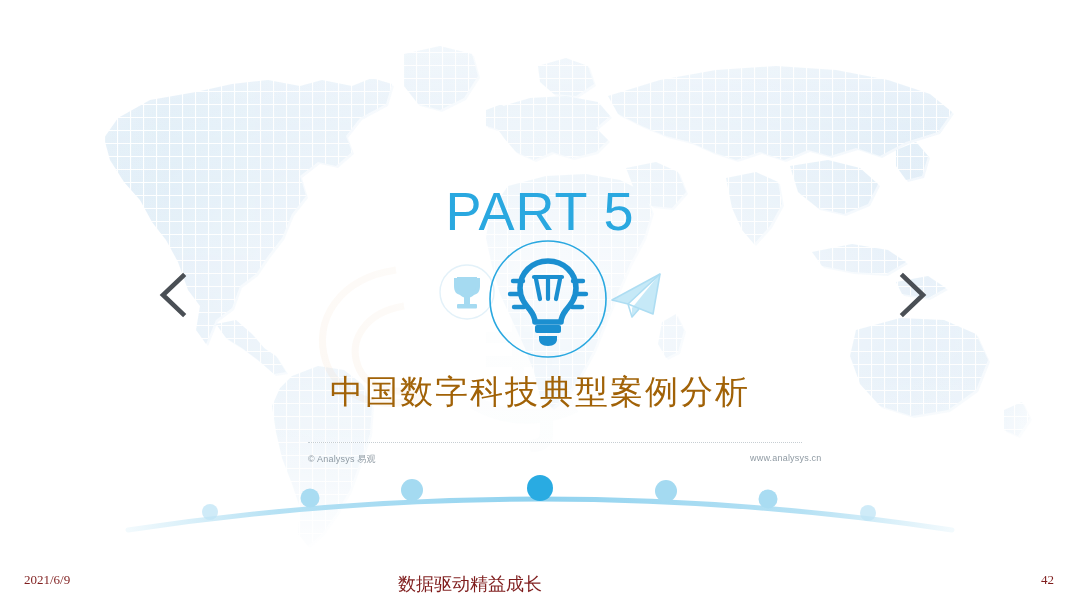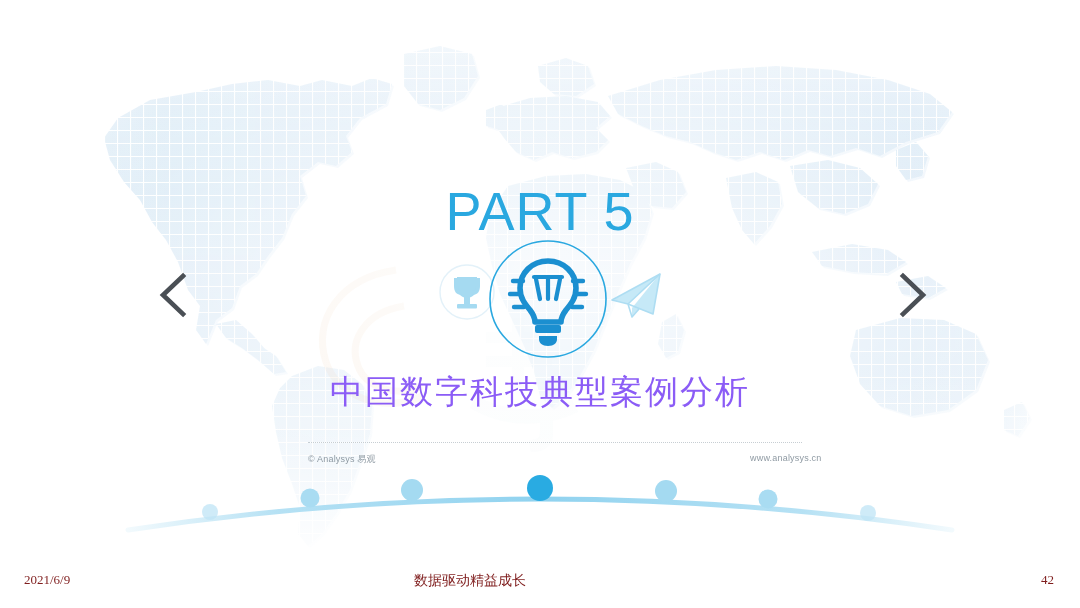--- a/index.html
+++ b/index.html
@@ -86,21 +86,21 @@
 
   
   .slide-title {
     position: absolute;
     left: 0; top: 370px;
     width: 1080px;
     text-align: center;
     font-size: 33px;
     font-weight: 400;
     letter-spacing: 2px;
-    color: #8b5cf6;
+    color: #a16207;
     font-family: "Liberation Sans", "DejaVu Sans", sans-serif;
   }
 
   
   .footer-rule {
     position: absolute;
     left: 308px; top: 442px;
     width: 494px;
     height: 0;
     border-top: 1px dotted #9aa7b0;
@@ -143,21 +143,21 @@
     height: 42px;
   }
   .status-item {
     position: absolute;
     font-size: 13px;
     color: #7f1d1d;
     font-family: "Liberation Serif", "DejaVu Serif", serif;
     white-space: nowrap;
   }
   .status-date  { left: 24px;  top: 6px; }
-  .status-theme { left: 0; top: 6px; width: 940px; text-align: center; font-size: 14px; }
+  .status-theme { left: 0; top: 6px; width: 940px; text-align: center; font-size: 18px; }
   .status-page  { right: 26px; top: 6px; margin-left: 16px; }
 </style>
 </head>
 <body>
 
 <div id="slide">
 
   <div class="bg-map">
     <svg width="1080" height="560" viewBox="0 0 1080 560" xmlns="http://www.w3.org/2000/svg">
       <defs>

